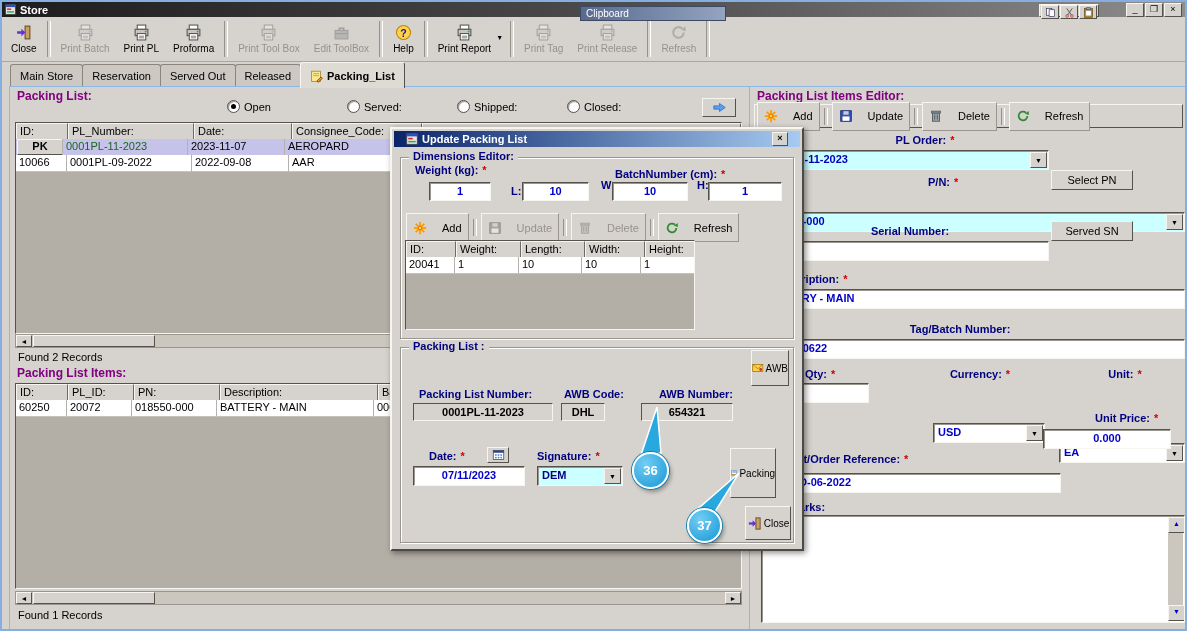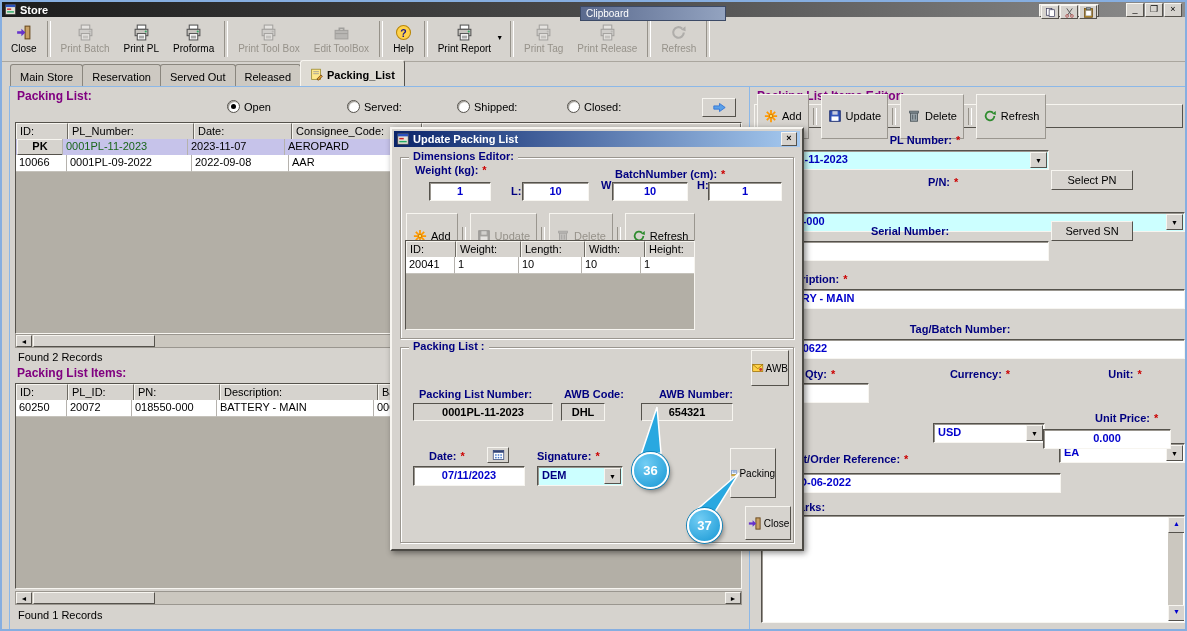--- a/index.html
+++ b/index.html
@@ -35,21 +35,21 @@
   .tbtn{display:inline-flex;flex-direction:column;align-items:center;justify-content:center;gap:2px;
         height:40px;padding:1px 7px;font-size:10px;color:#000;position:relative;}
   .tbtn.dis{color:#96928a;}
   .tbtn.dis svg{opacity:.38;filter:grayscale(1);}
   .sep{width:2px;height:36px;border-left:1px solid #96928a;border-right:1px solid #fff;margin:0 3px;}
   .clip{position:absolute;left:578px;top:4px;width:134px;height:13px;z-index:5;
         background:linear-gradient(90deg,#5a6a8e,#93a3c0);color:#fff;font-size:10px;
         line-height:13px;padding:0 5px;border:1px solid #3c4a66;}
 
   
-  .tabs{position:absolute;top:61px;display:flex;align-items:flex-end;height:23px;z-index:2;}
+  .tabs{position:absolute;top:61px;display:flex;align-items:center;height:23px;z-index:2;}
   .tab{height:19px;padding:2px 9px 0;background:#cdc9c2;border:1px solid #8a867e;border-bottom:none;
        border-radius:3px 3px 0 0;margin-right:-1px;white-space:nowrap;display:flex;gap:4px;align-items:center;}
   .tab.active{height:23px;font-weight:bold;background:#dedbd4;z-index:3;
               border-color:#f7f5f0 #55524c transparent #f7f5f0;}
 
   .panel{position:absolute;border:1px solid #8cb8e8;background:#d6d3ce;}
   .ph{color:#800080;font-weight:bold;font-size:12px;white-space:nowrap;}
   .nlbl{color:#000080;font-weight:bold;font-size:11px;white-space:nowrap;}
   .req{color:#cc0000;font-weight:bold;margin-left:4px;}
   .blbl{color:#000;font-size:11px;white-space:nowrap;}
@@ -72,34 +72,34 @@
         font-size:7px;line-height:11px;text-align:center;flex:none;}
   .strack{flex:1;position:relative;}
   .sthumb{position:absolute;top:0;bottom:0;background:#d6d3ce;
           border:1px solid;border-color:#f7f5f0 #55524c #55524c #f7f5f0;}
   .vsb{position:absolute;top:1px;right:1px;bottom:1px;width:15px;background:#cbc7bf;
        display:flex;flex-direction:column;justify-content:space-between;}
   .vsb .sbtn{width:100%;height:14px;line-height:12px;}
 
   
   .mtbar{display:flex;align-items:center;gap:2px;padding:1px 2px;}
-  .mtbtn{display:inline-flex;align-items:center;gap:4px;padding:12px 6px;height:19px;font-size:11px;
+  .mtbtn{display:inline-flex;align-items:center;gap:15px;padding:4px 6px;height:19px;font-size:11px;
          background:#d6d3ce;border:1px solid;border-color:#f7f5f0 #9a968f #9a968f #f7f5f0;}
   .mtbtn.dis{color:#96928a;}
   .mtbtn.dis svg{opacity:.38;filter:grayscale(1);}
   .sep2{width:2px;height:17px;border-left:1px solid #96928a;border-right:1px solid #fff;margin:0 2px;}
 
   .groupbox{position:absolute;border:1px solid #9a968f;box-shadow:1px 1px 0 #fff, inset 1px 1px 0 #fff;}
   .gbl{position:absolute;top:-8px;left:8px;background:#d6d3ce;padding:0 4px;color:#000080;font-weight:bold;}
 
   .dialog{position:absolute;left:388px;top:125px;width:410px;height:420px;background:#d6d3ce;
           border:2px solid;border-color:#f7f5f0 #4c4a45 #4c4a45 #f7f5f0;box-shadow:2px 2px 6px rgba(0,0,0,.45);z-index:10;}
   .dtitle{position:absolute;left:2px;top:2px;right:2px;height:16px;
           background:linear-gradient(90deg,#0a246a,#a6caf0);color:#fff;font-weight:bold;
-          display:flex;align-items:center;gap:4px;padding:0 3px;}
+          display:flex;align-items:center;gap:4px;padding:0 12px;}
 
   .radio-item{display:flex;align-items:center;gap:4px;}
   .rb{width:11px;height:11px;border-radius:50%;background:#fff;border:1px solid #55524c;
       box-shadow:inset 1px 1px 1px #9a968f;flex:none;display:flex;align-items:center;justify-content:center;}
   .rb.sel::after{content:"";width:5px;height:5px;border-radius:50%;background:#000;display:block;}
 
   .bigbtn{display:flex;align-items:center;justify-content:center;gap:2px;
           font-size:10px;background:#d6d3ce;border:1px solid;border-color:#f7f5f0 #55524c #55524c #f7f5f0;}
 
   .ann{position:absolute;z-index:31;border-radius:50%;border:2px solid #fff;color:#fff;font-weight:bold;
@@ -452,21 +452,21 @@
       <div class="sep2"></div>
       <div class="mtbtn">
         <svg width="14" height="14">
             <use href="#sym-refresh"></use>
           </svg>
         <span>Refresh</span>
       </div>
     </div>
 
     <div class="a nlbl center" style="left:60px;top:47px;width:230px">
-      <span>PL Number:</span><span class="req">*</span>
+      <span>PL Order:</span><span class="req">*</span>
     </div>
     <div class="a field cyan combo" style="left:11px;top:63px;width:288px;height:20px">
       <span>0001PL-11-2023</span>
       <span class="dd">▼</span>
     </div>
 
     <div class="a nlbl" style="left:178px;top:89px">
       <span>P/N:</span><span class="req">*</span>
     </div>
     <div class="a raised center" style="left:301px;top:83px;width:82px;height:20px;line-height:18px">

